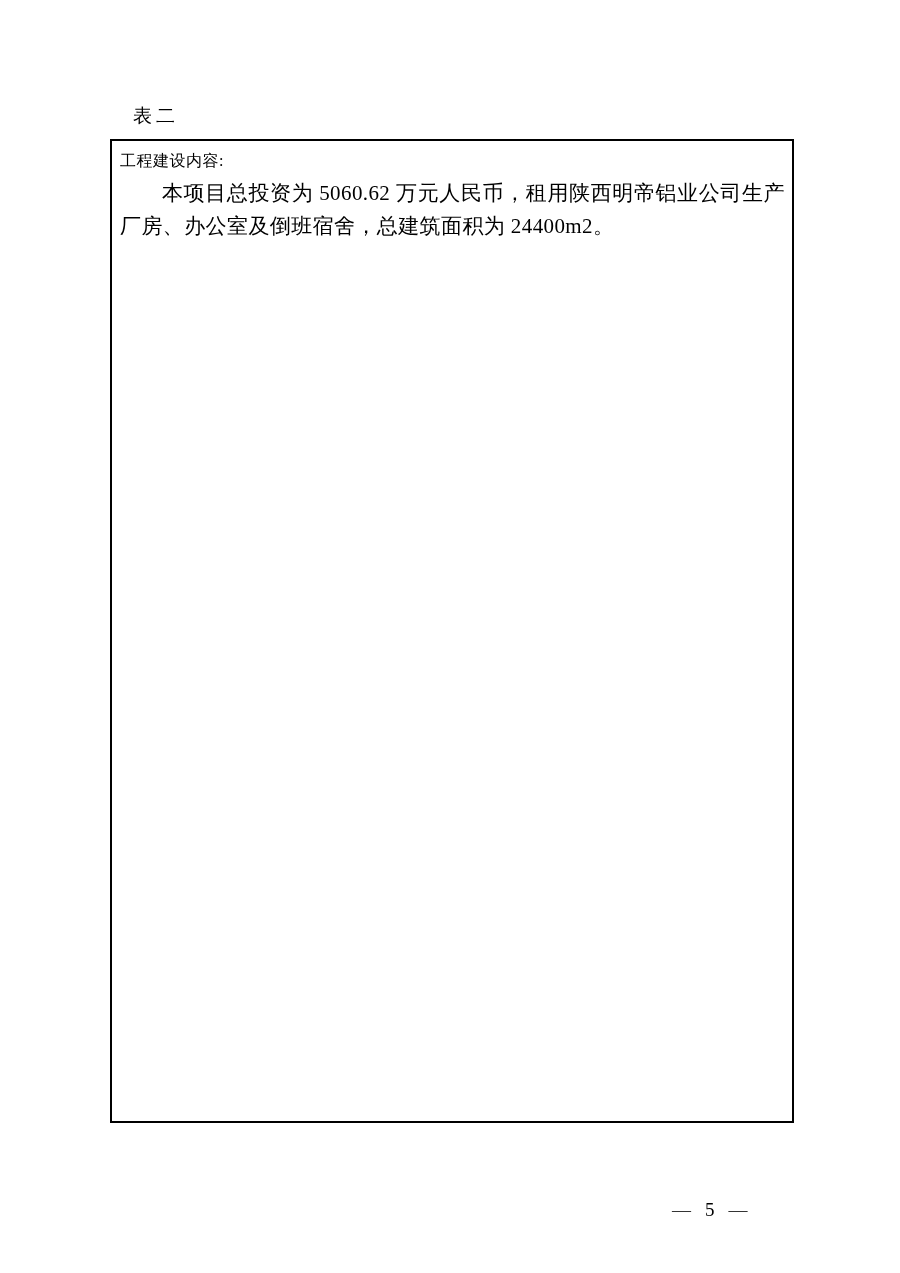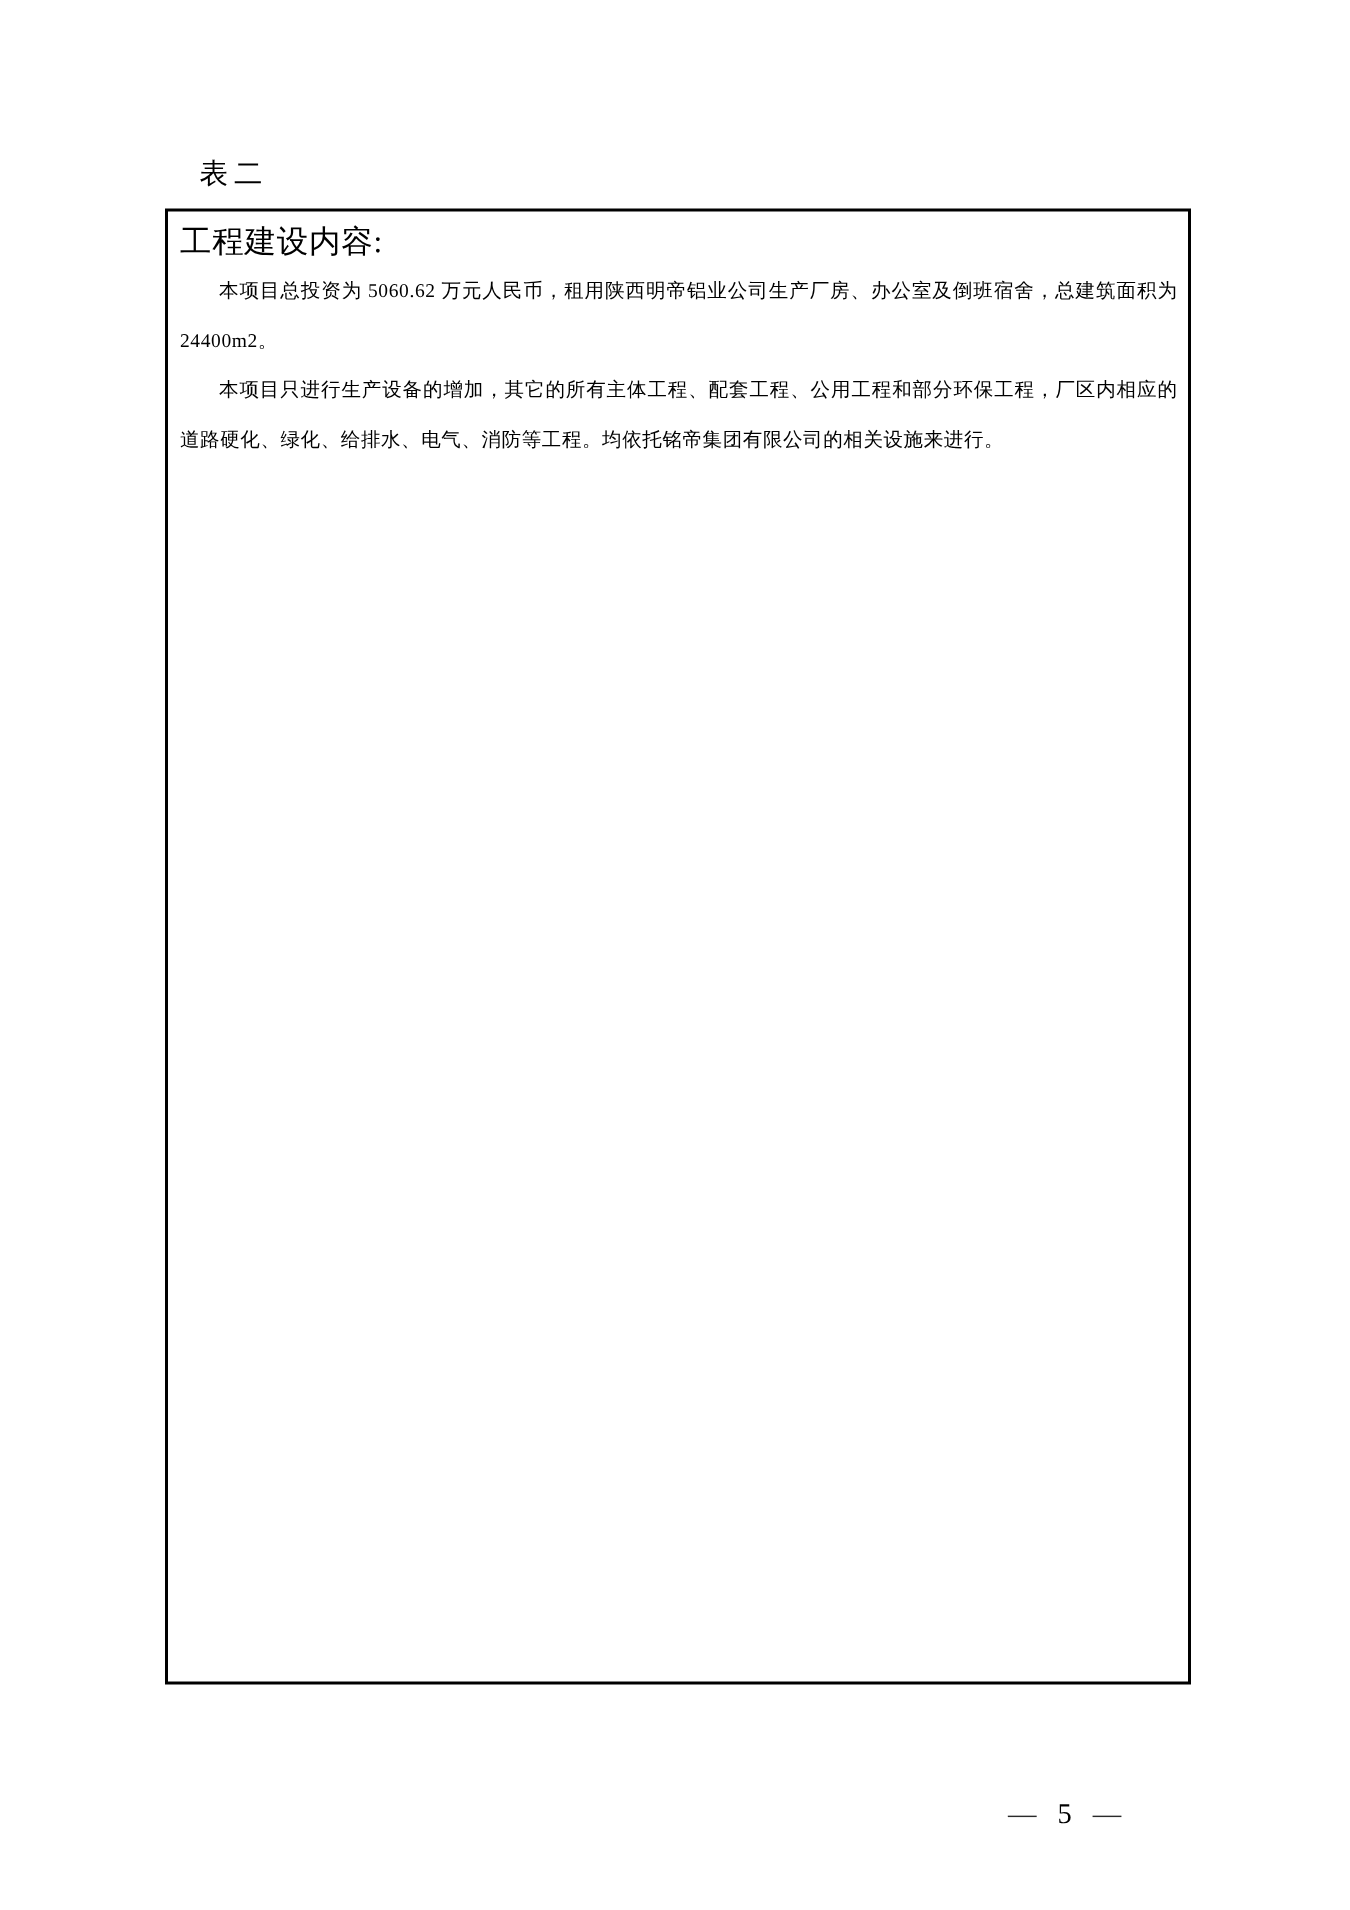--- a/index.html
+++ b/index.html
@@ -27,27 +27,27 @@
     position: absolute;
     left: 110px;
     top: 139px;
     width: 684px;
     height: 984px;
     border: 2px solid #000000;
     box-sizing: border-box;
     padding: 4px 7px 0 8px;
   }
   .box-header {
-    font-size: 21px;
+    font-size: 16px;
     line-height: 32px;
     letter-spacing: 0.5px;
   }
   .para {
     margin: 0;
-    font-size: 13px;
+    font-size: 21px;
     line-height: 33px;
     text-indent: 2em;
     text-align: justify;
     letter-spacing: 0.4px;
   }
   .para-gap {
     margin-top: 15px;
   }
   .page-footer {
     position: absolute;
@@ -68,21 +68,20 @@
 <div class="page">
 
   <div class="table-label">表二</div>
 
   <div class="content-box">
     <div class="box-header">工程建设内容:</div>
 
     <p class="para">本项目总投资为 5060.62 万元人民币，租用陕西明帝铝业公司生产厂房、办公室及倒班宿舍，总建筑面积为 24400m2。</p>
 
 
-    <p class="para">本项目只进行生产设备的增加，其它的所有主体工程、配套工程、公用工程和部分环保工程，厂区内相应的道路硬化、绿化、给排水、电气、消防等工程。均依托铭帝集团有限公司的相关设施来进行。</p>
 
   </div>
 
   <div class="page-footer">
     <span class="dash">—</span>
     <span class="num">5</span>
     <span class="dash">—</span>
   </div>
 
 </div>

